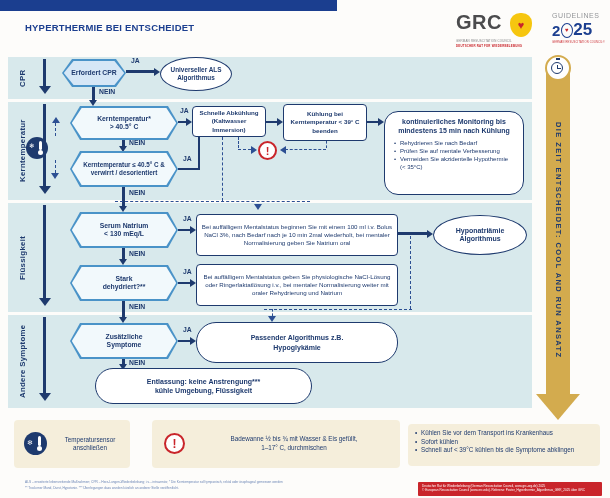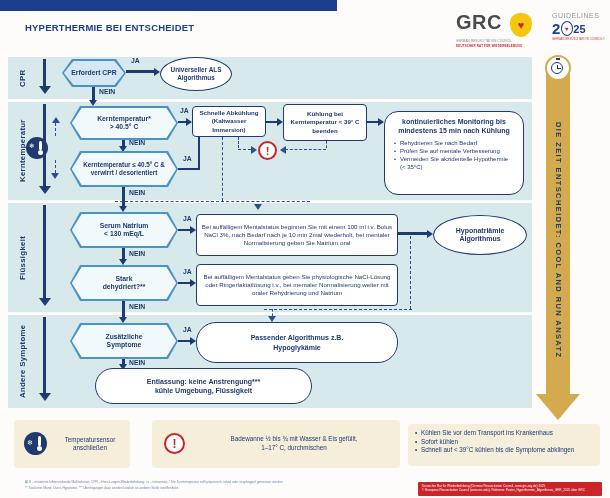--- a/index.html
+++ b/index.html
@@ -59,21 +59,21 @@
     <div class="abs" style="left:0;top:30.5px;width:94px;font-size:2.9px;font-weight:bold;color:var(--red);letter-spacing:.2px;">DEUTSCHER RAT FÜR WIEDERBELEBUNG</div>
   </div>
 
   <div class="abs" style="left:552px;top:12px;width:54px;height:40px;">
     <div style="font-size:7px;color:#939598;letter-spacing:.5px;">GUIDELINES</div>
     <div style="display:flex;align-items:center;margin-top:1px;">
       <span style="font-size:15px;font-weight:800;color:var(--title);">2</span>
       <span style="display:inline-flex;width:10px;height:13px;border:1.3px solid var(--title);border-radius:50%;align-items:center;justify-content:center;margin:0 .5px;">
         <span style="color:var(--red);font-size:6px;line-height:1;">♥</span>
       </span>
-      <span style="font-size:11px;font-weight:800;color:var(--title);">25</span>
+      <span style="font-size:17px;font-weight:800;color:var(--title);">25</span>
     </div>
     <div style="font-size:2.6px;color:var(--red);letter-spacing:.2px;margin-top:1px;">GERMAN RESUSCITATION COUNCIL®</div>
   </div>
 
   <div class="section" style="top:57px;height:42px;"></div>
   <div class="section" style="top:102px;height:98px;"></div>
   <div class="section" style="top:203px;height:109px;"></div>
   <div class="section" style="top:315px;height:93px;"></div>
 
   <div class="raillabel" style="left:14px;top:57px;width:16px;height:42px;">CPR</div>

